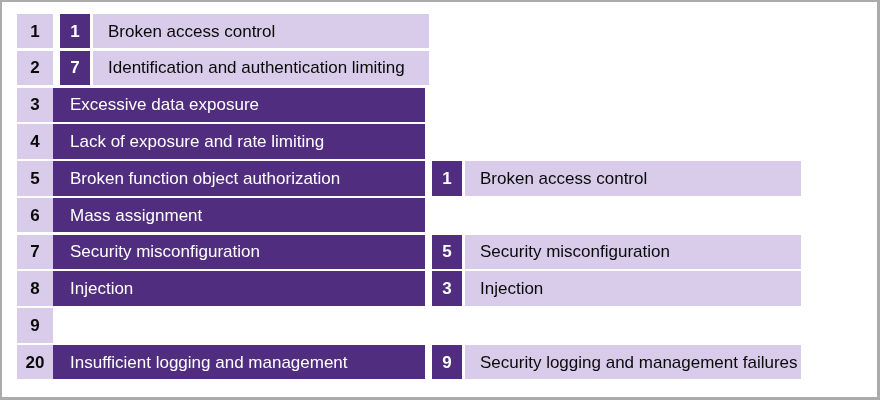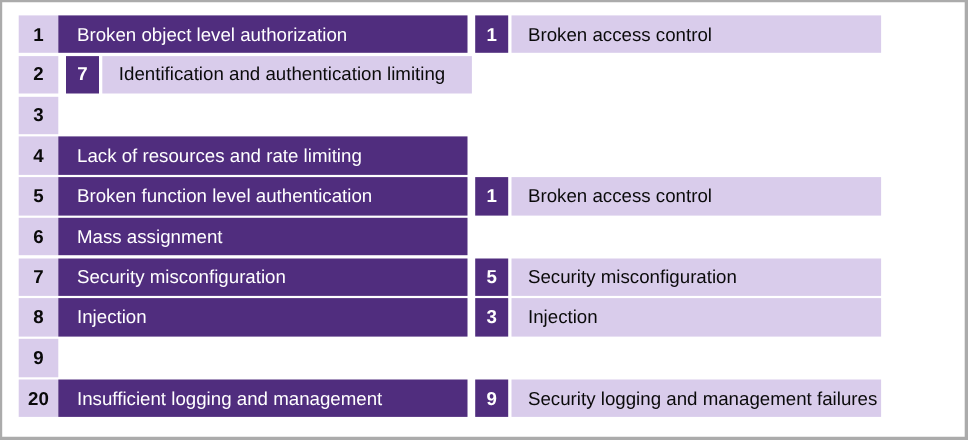--- a/index.html
+++ b/index.html
@@ -78,55 +78,55 @@
   .is-empty { visibility: hidden; }
 </style>
 </head>
 <body>
 
 <div class="figure-frame">
   <div class="mapping-table">
 
     <div class="mapping-row">
       <div class="cell api-rank-cell">1</div>
-      <div class="cell api-item-cell">Broken object level authorization</div>
       <div class="spacer-a"></div>
       <div class="cell owasp-rank-cell">1</div>
       <div class="spacer-b"></div>
       <div class="cell owasp-item-cell">Broken access control</div>
     </div>
 
     <div class="mapping-row">
       <div class="cell api-rank-cell">2</div>
       <div class="spacer-a"></div>
       <div class="cell owasp-rank-cell">7</div>
       <div class="spacer-b"></div>
       <div class="cell owasp-item-cell">Identification and authentication limiting</div>
     </div>
 
     <div class="mapping-row">
       <div class="cell api-rank-cell">3</div>
+      <div class="cell api-item-cell">Excessive data exposure</div>
       <div class="spacer-a"></div>
       <div class="cell owasp-rank-cell is-empty"></div>
       <div class="spacer-b"></div>
       <div class="cell owasp-item-cell is-empty"></div>
     </div>
 
     <div class="mapping-row">
       <div class="cell api-rank-cell">4</div>
-      <div class="cell api-item-cell">Lack of resources and rate limiting</div>
+      <div class="cell api-item-cell">Lack of exposure and rate limiting</div>
       <div class="spacer-a"></div>
       <div class="cell owasp-rank-cell is-empty"></div>
       <div class="spacer-b"></div>
       <div class="cell owasp-item-cell is-empty"></div>
     </div>
 
     <div class="mapping-row">
       <div class="cell api-rank-cell">5</div>
-      <div class="cell api-item-cell">Broken function level authentication</div>
+      <div class="cell api-item-cell">Broken function object authorization</div>
       <div class="spacer-a"></div>
       <div class="cell owasp-rank-cell">1</div>
       <div class="spacer-b"></div>
       <div class="cell owasp-item-cell">Broken access control</div>
     </div>
 
     <div class="mapping-row">
       <div class="cell api-rank-cell">6</div>
       <div class="cell api-item-cell">Mass assignment</div>
       <div class="spacer-a"></div>

